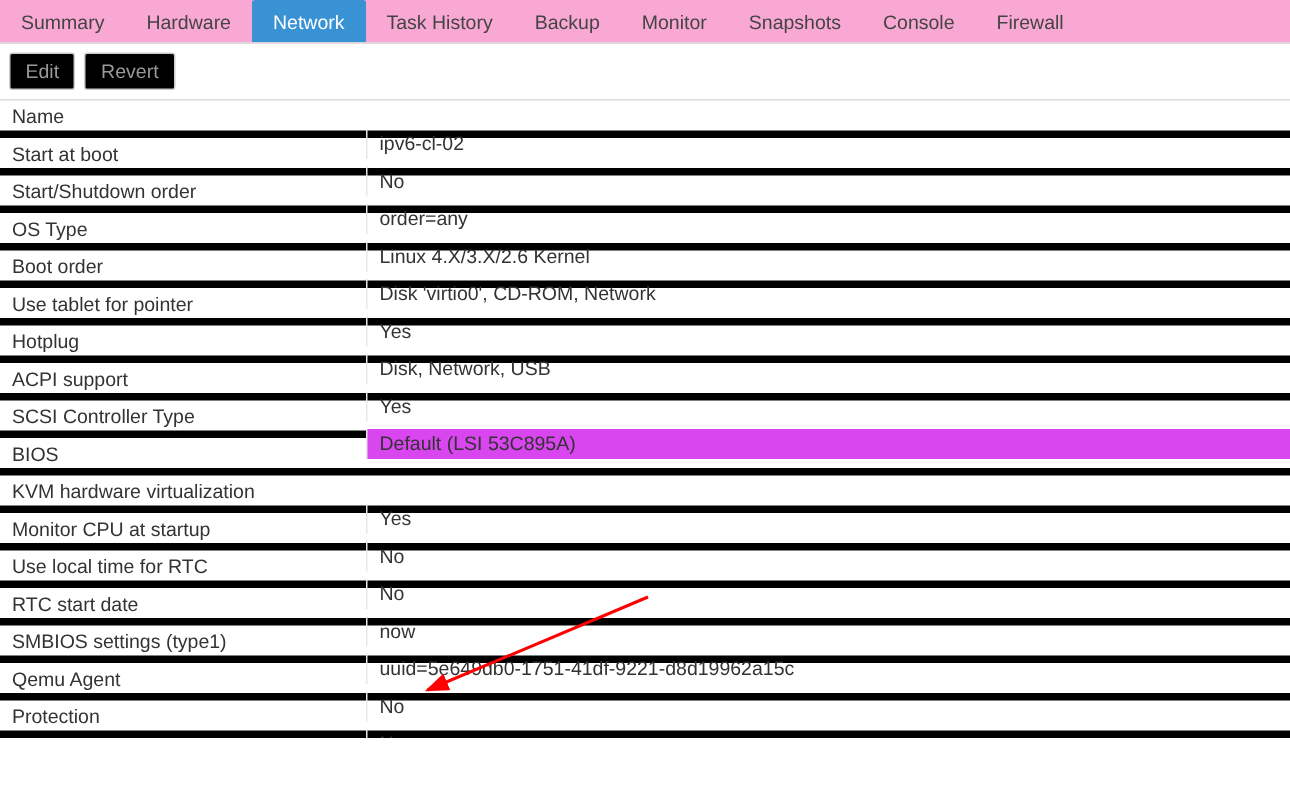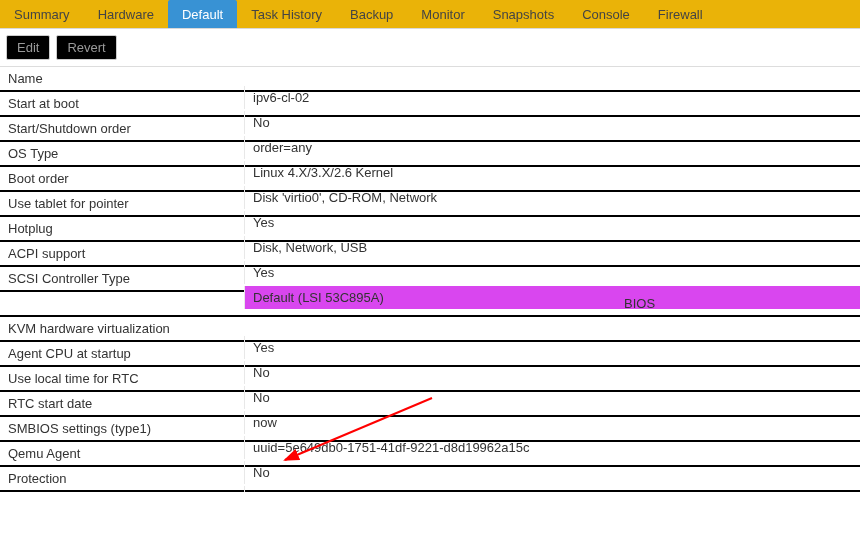--- a/index.html
+++ b/index.html
@@ -9,21 +9,21 @@
     }
     body {
       font-family: Arial, Helvetica, sans-serif;
       font-size: 13px;
       color: #333;
       background: #fff;
       width: 860px;
     }
     .tabbar {
       display: flex;
-      background: #eab308;
+      background: #f9a8d4;
       border-bottom: 1px solid #d8d8d8;
       height: 29px;
       align-items: stretch;
     }
     .tab {
       padding: 6px 14px;
       cursor: pointer;
       color: #444;
       display: flex;
       align-items: center;
@@ -50,24 +50,23 @@
       cursor: not-allowed;
       color: #999;
       font-size: 13px;
       font-family: inherit;
     }
     .grid {
       width: 100%;
     }
     .row {
       display: flex;
-      border-bottom: 2px solid #000000;
+      border-bottom: 5px solid #000000;
       height: 25px;
       align-items: center;
-      justify-content: flex-end;
     }
     .row.selected .cell-value {
       background: #d946ef;
     }
     .cell-key {
       width: 244px;
       padding-left: 8px;
       flex-shrink: 0;
       display: flex;
       align-items: center;
@@ -92,21 +91,21 @@
 <body>
 
 <div class="tabbar" id="tabbar">
     <div class="tab">
       <span>Summary</span>
     </div>
     <div class="tab">
       <span>Hardware</span>
     </div>
     <div class="tab active">
-      <span>Default</span>
+      <span>Network</span>
     </div>
     <div class="tab">
       <span>Task History</span>
     </div>
     <div class="tab">
       <span>Backup</span>
     </div>
     <div class="tab">
       <span>Monitor</span>
     </div>
@@ -164,21 +163,21 @@
       <div class="cell-value">Default (LSI 53C895A)</div>
     </div>
     <div class="row">
       <div class="cell-key">BIOS</div>
     </div>
     <div class="row">
       <div class="cell-key">KVM hardware virtualization</div>
       <div class="cell-value">Yes</div>
     </div>
     <div class="row">
-      <div class="cell-key">Agent CPU at startup</div>
+      <div class="cell-key">Monitor CPU at startup</div>
       <div class="cell-value">No</div>
     </div>
     <div class="row">
       <div class="cell-key">Use local time for RTC</div>
       <div class="cell-value">No</div>
     </div>
     <div class="row">
       <div class="cell-key">RTC start date</div>
       <div class="cell-value">now</div>
     </div>

